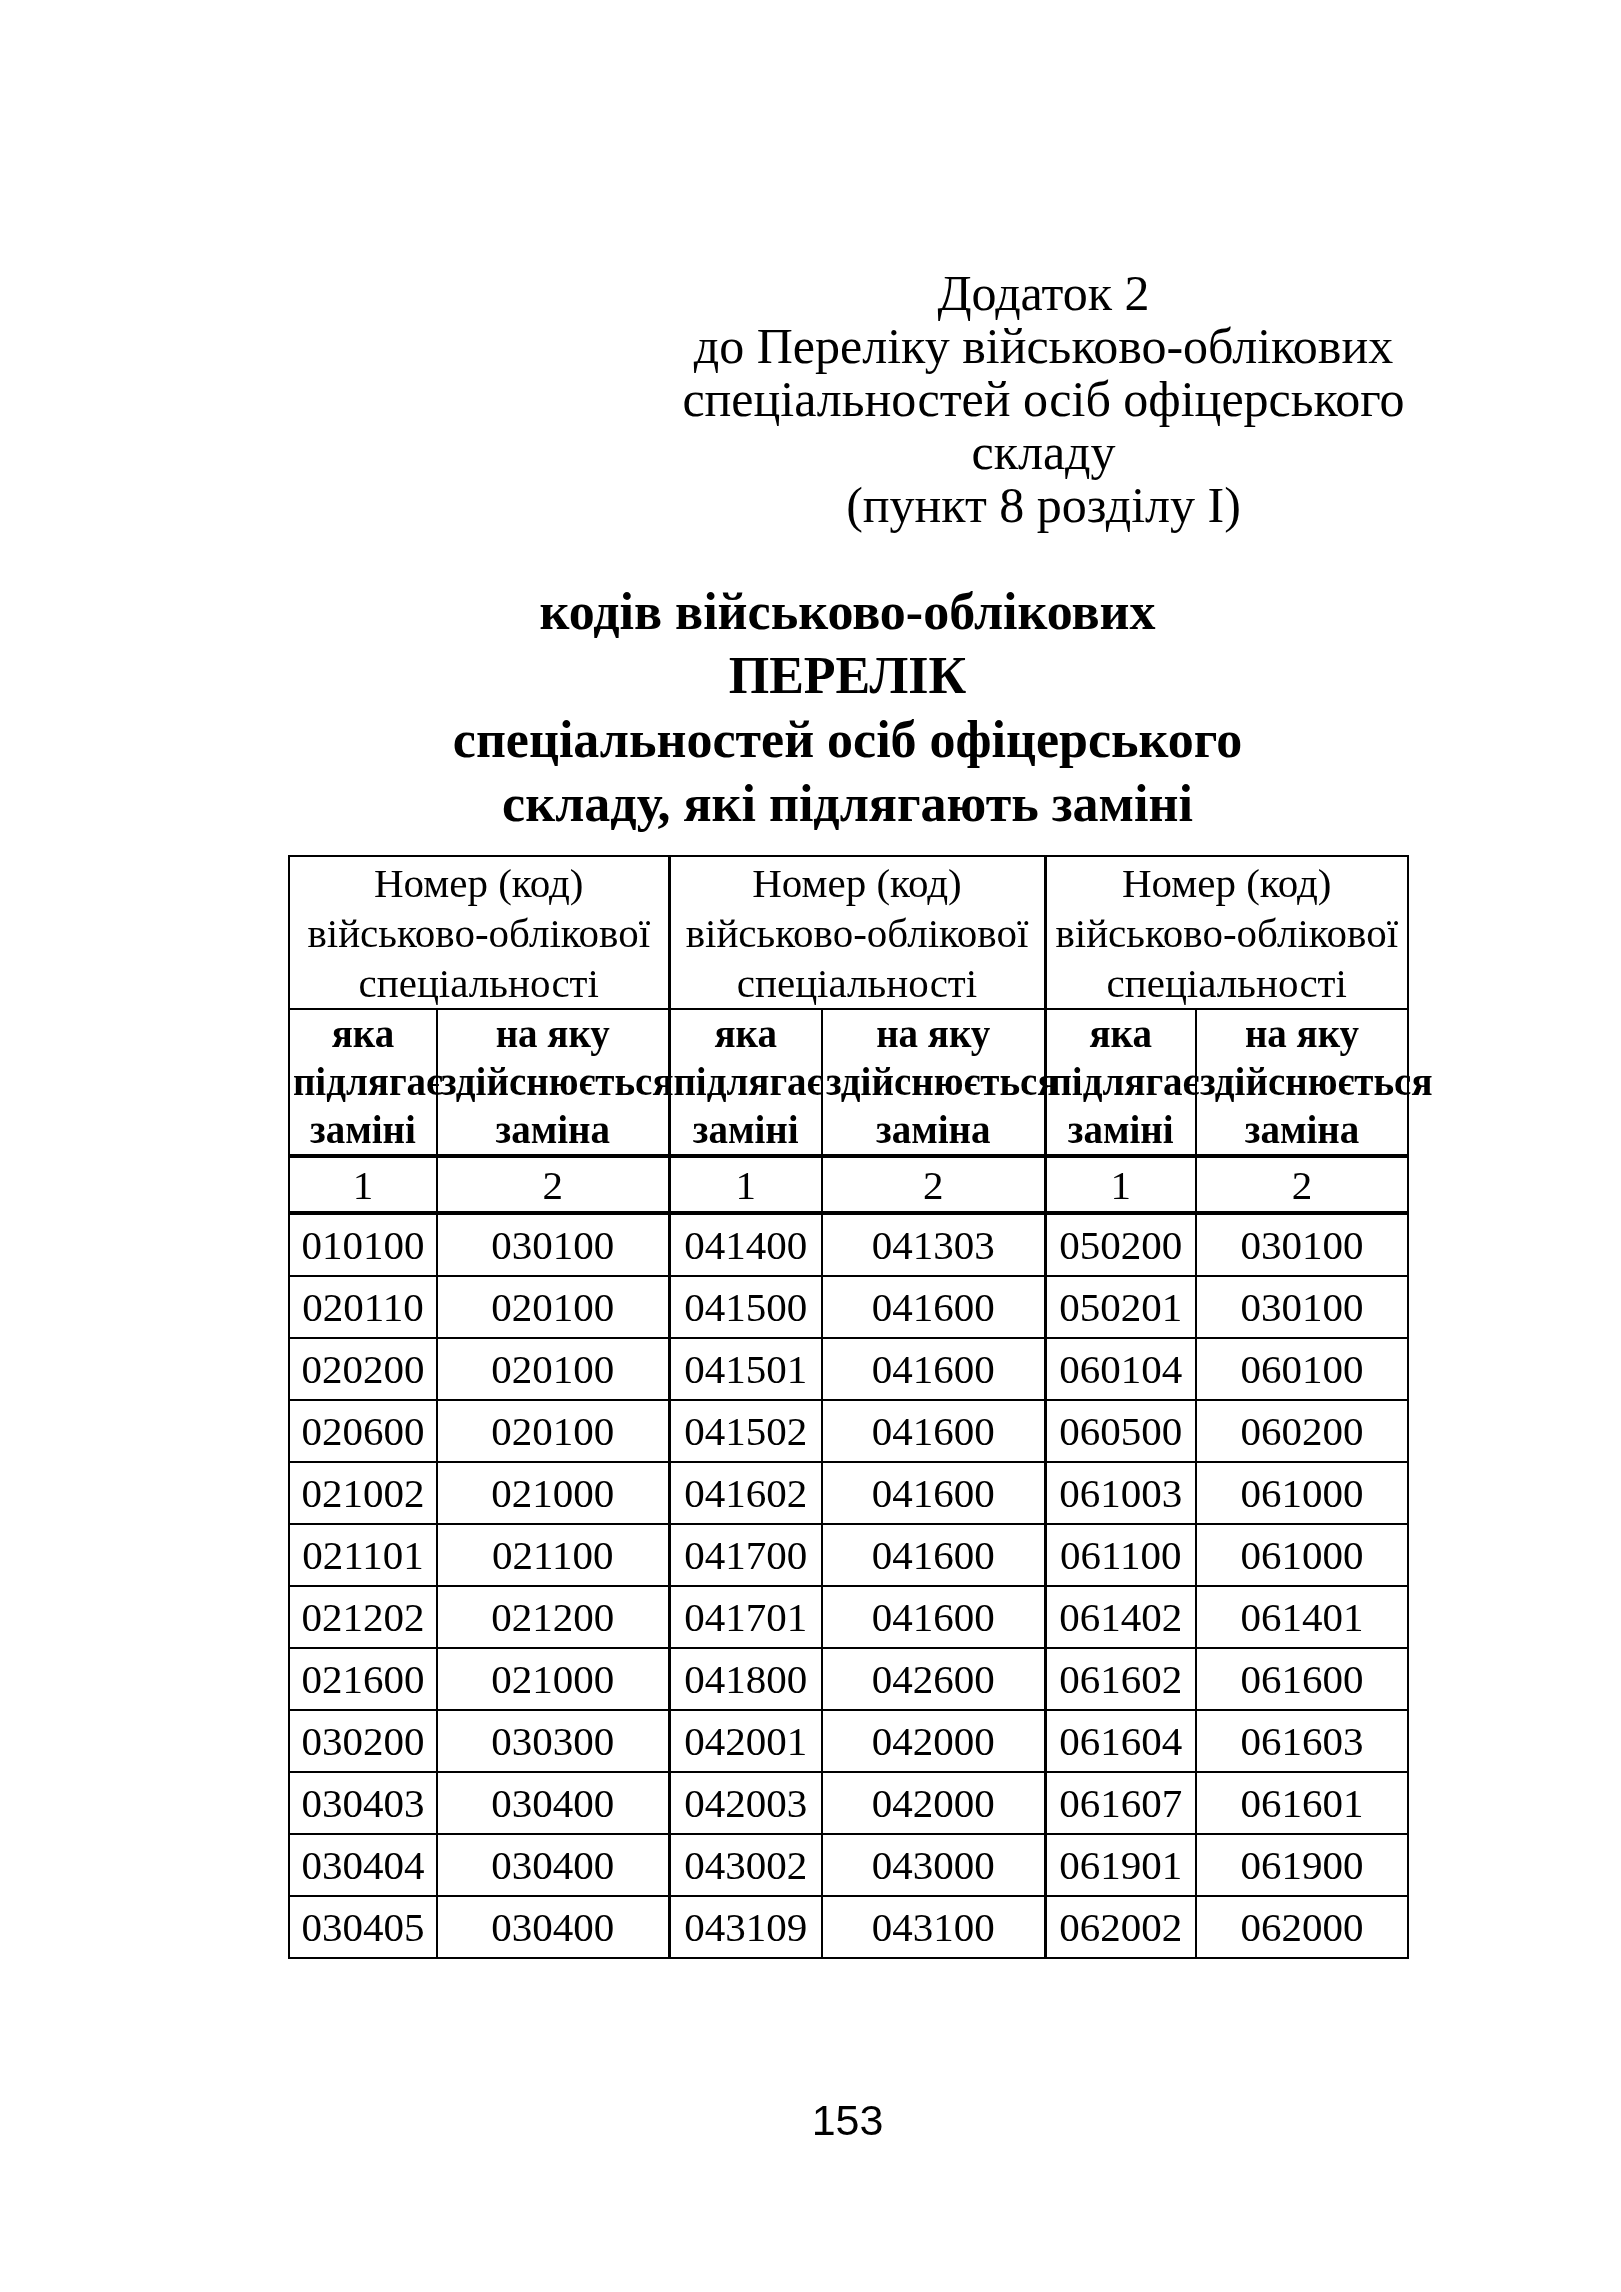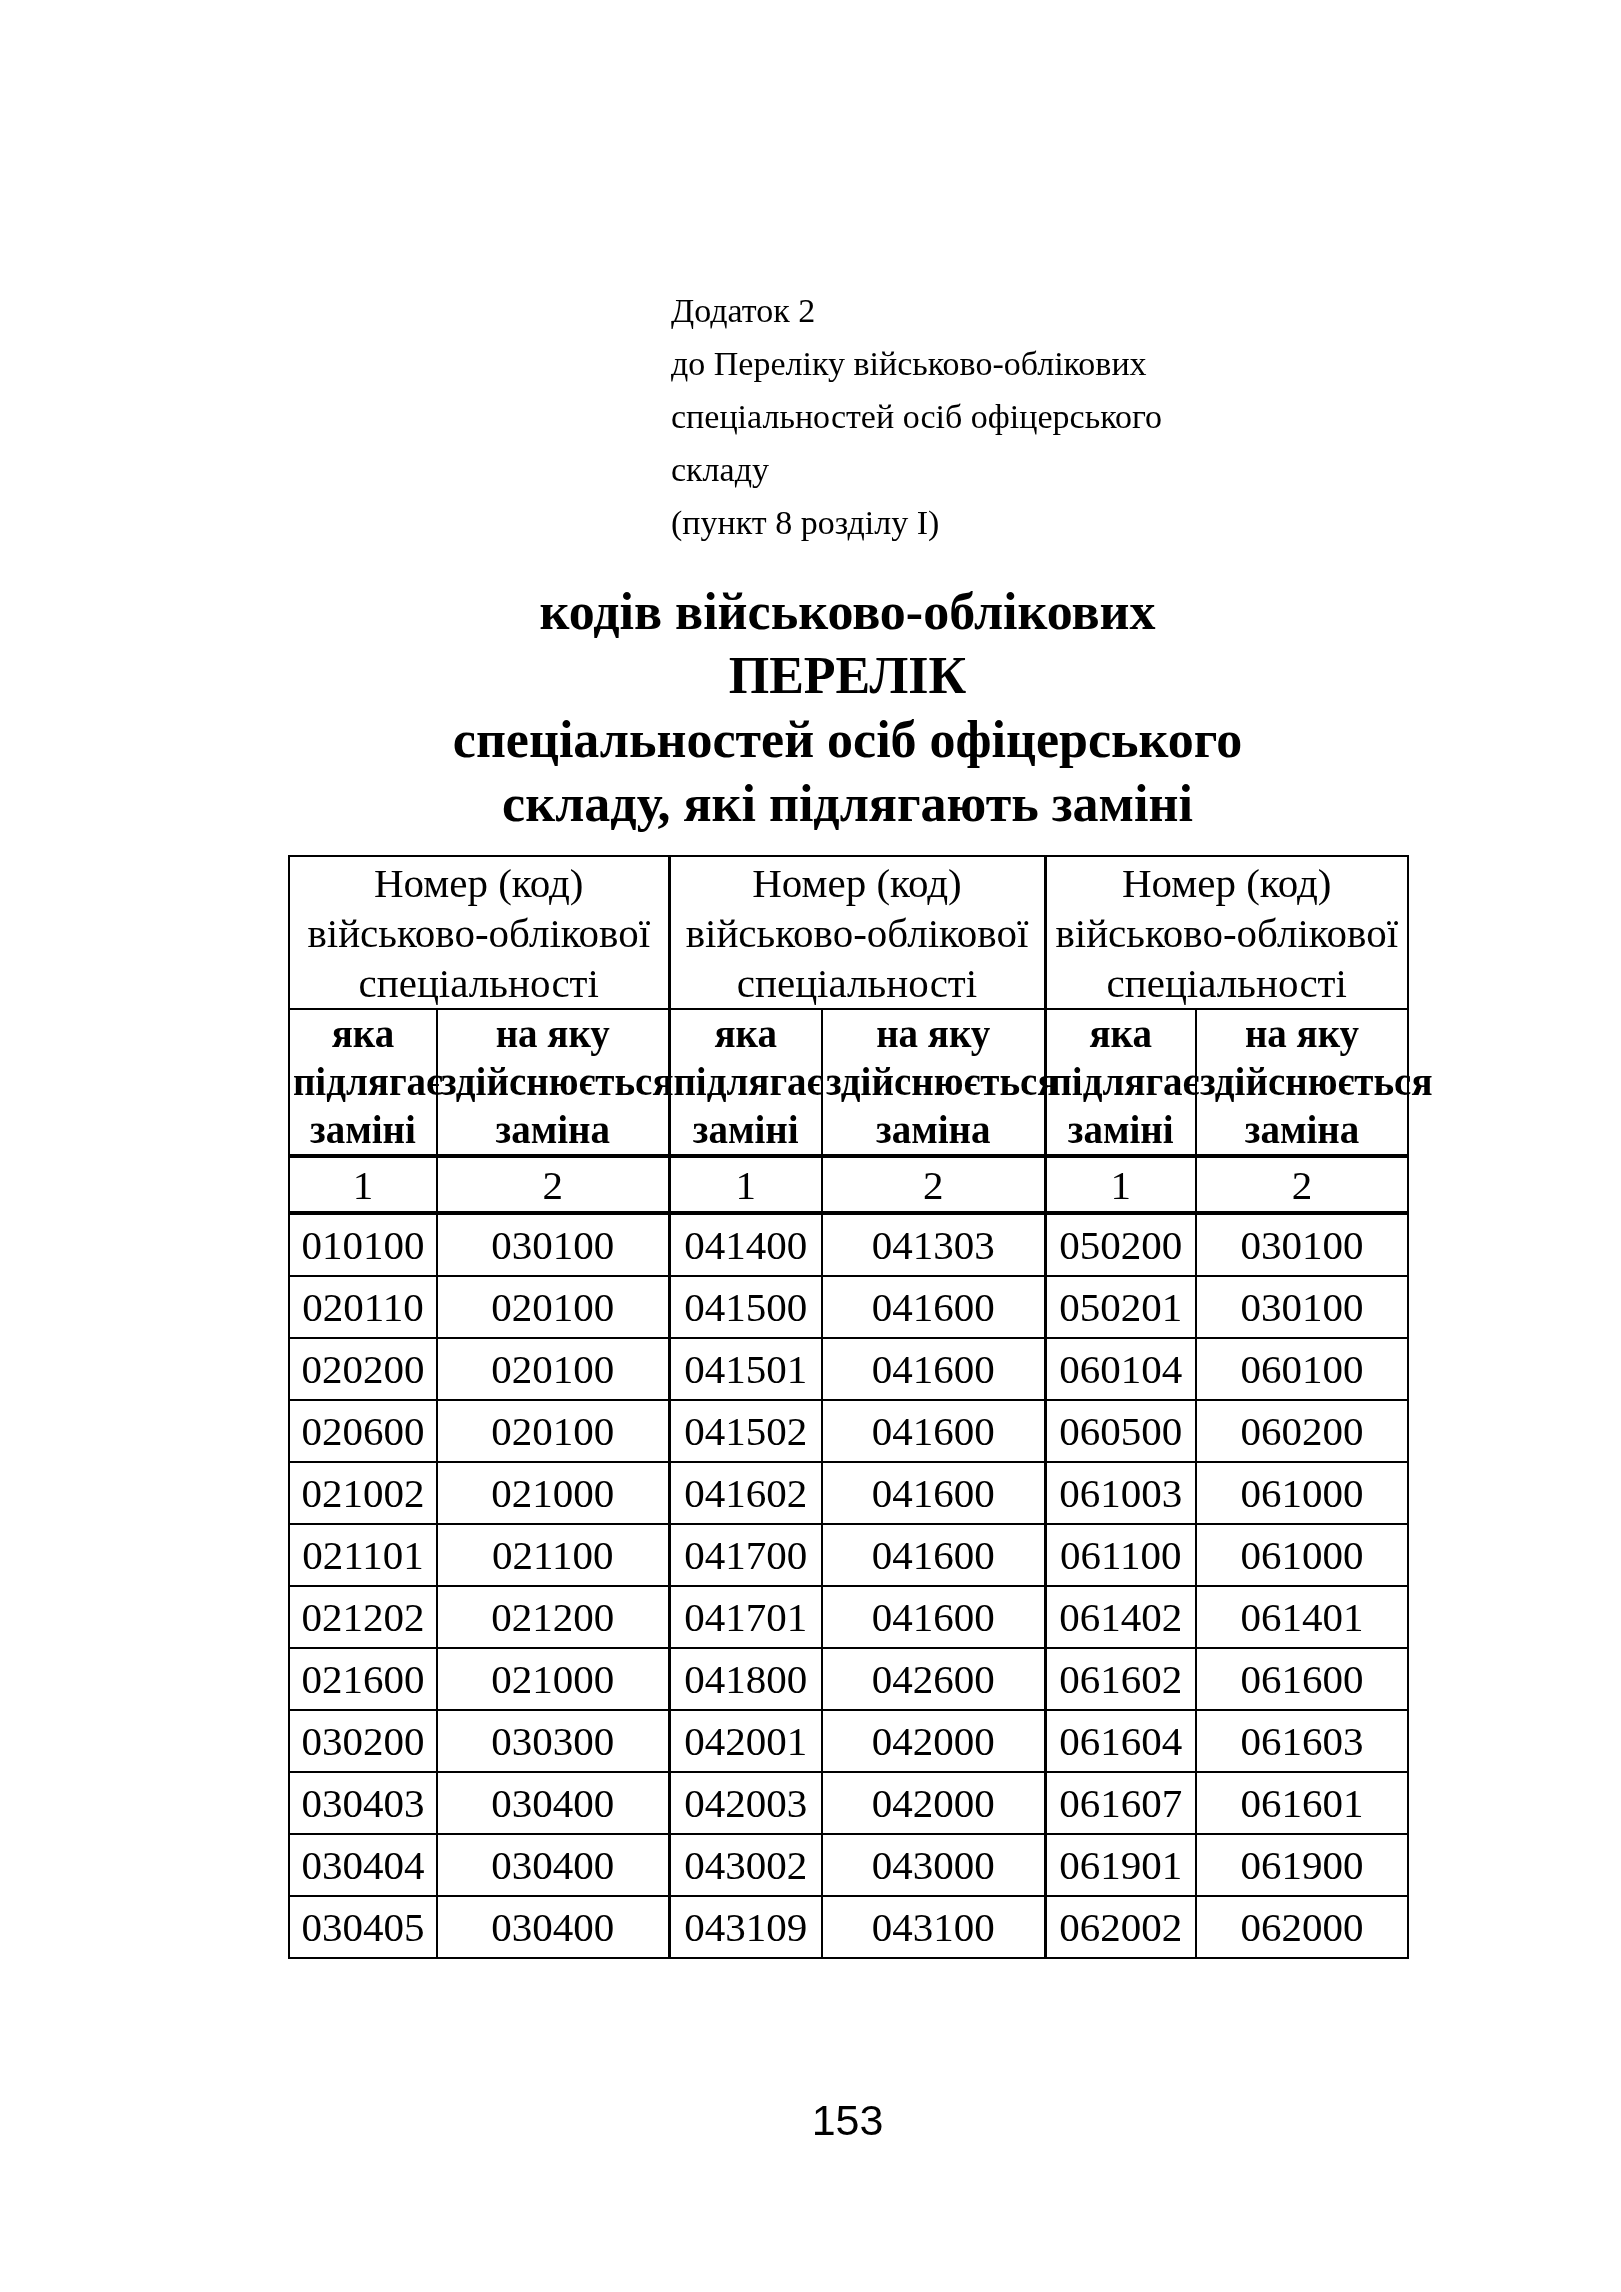--- a/index.html
+++ b/index.html
@@ -7,25 +7,25 @@
     position:relative;
     width:1621px;height:2293px;
     background:#ffffff;
     color:#000;
     font-family:"Liberation Serif", serif;
     overflow:hidden;
     margin:0 auto;
   }
   .appendix{
     position:absolute;
-    top:284px;
+    top:267px;
     right:205px;
     width:745px;
-    text-align:left;
-    font-size:34px;
+    text-align:center;
+    font-size:50px;
     line-height:53px;
     white-space:nowrap;
   }
   .doc-title{
     position:absolute;
     top:580px;
     left:284px;
     width:1127px;
     text-align:center;
     font-weight:bold;

